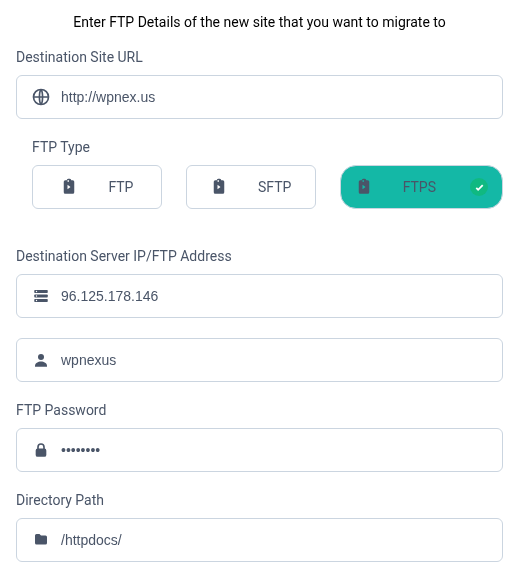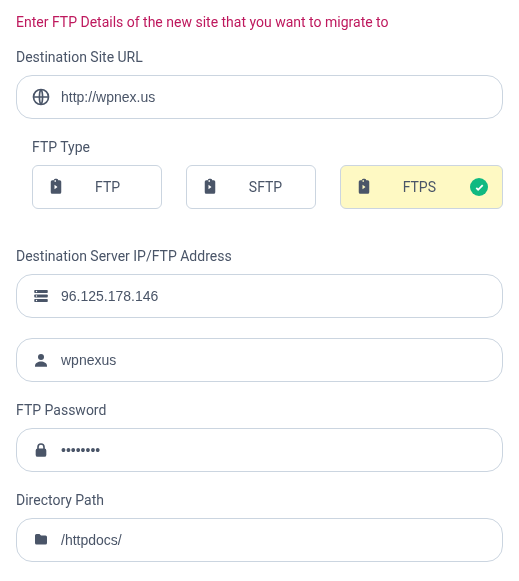--- a/index.html
+++ b/index.html
@@ -5,33 +5,34 @@
   * { box-sizing: border-box; margin: 0; padding: 0; }
   body {
     font-family: -apple-system, BlinkMacSystemFont, "Segoe UI", Roboto, Arial, sans-serif;
     background: #fff;
     padding: 14px 16px;
     width: 519px;
     color: #4a5568;
     font-size: 14px;
   }
   .instruction {
-    color: #be185d;
+    color: #000000;
     font-size: 14px;
     margin-bottom: 6px;
+    text-align: center;
   }
   .field-label {
     color: #4a5568;
     font-size: 14px;
     margin-bottom: 10px;
     margin-top: 19px;
   }
   .input-box {
     border: 1px solid #cbd5e0;
-    border-radius: 16px;
+    border-radius: 6px;
     height: 44px;
     display: flex;
     align-items: center;
     padding: 0 14px;
     background: #fff;
     width: 100%;
   }
   .input-box .icon {
     width: 20px;
     height: 20px;
@@ -57,28 +58,29 @@
     gap: 24px;
   }
   .ftp-type-btn {
     flex: 1;
     height: 44px;
     border: 1px solid #cbd5e0;
     border-radius: 6px;
     background: #fff;
     display: flex;
     align-items: center;
-    justify-content: flex-start;
+    justify-content: center;
     gap: 30px;
     cursor: pointer;
     position: relative;
     padding: 0 14px;
   }
   .ftp-type-btn.selected {
-    background: #fef9c3;
+    background: #14b8a6;
+    border-radius: 16px;
   }
   .ftp-type-btn .lbl {
     color: #4a5568;
     font-size: 14px;
   }
   .check-badge {
     width: 18px;
     height: 18px;
     border-radius: 50%;
     background: #10b981;

